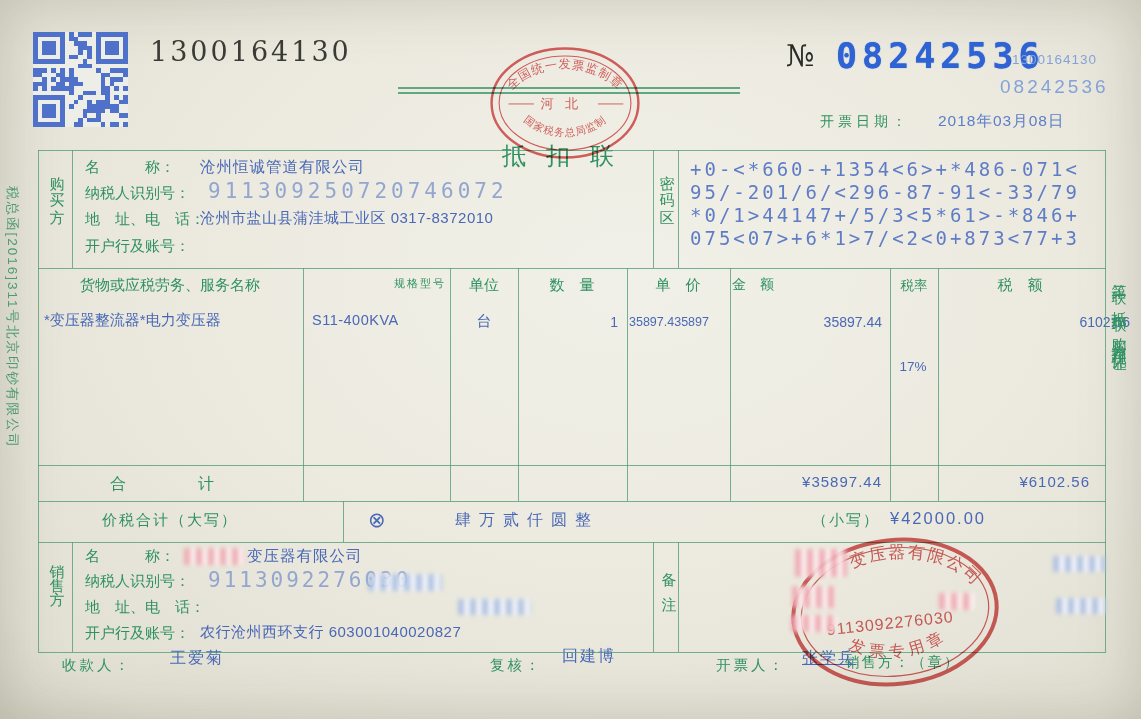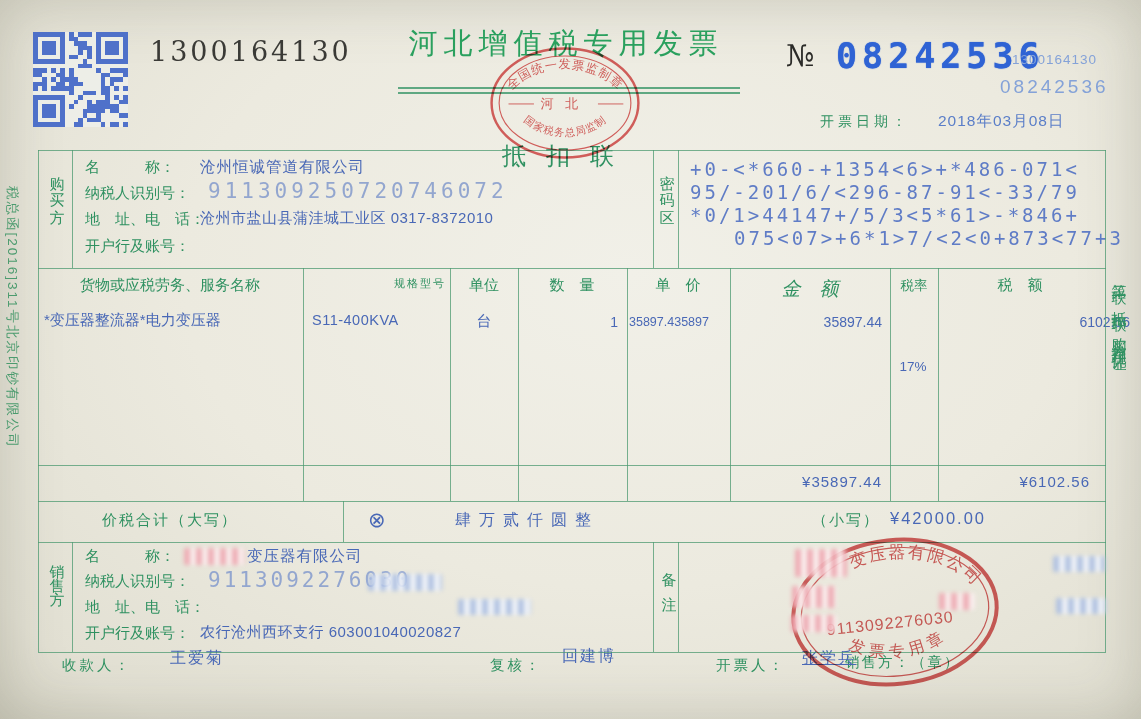--- a/index.html
+++ b/index.html
@@ -152,21 +152,20 @@
         <rect x="9" y="20" width="1" height="1" fill="#3b62c8"></rect>
         <rect x="10" y="20" width="1" height="1" fill="#3b62c8"></rect>
         <rect x="15" y="20" width="1" height="1" fill="#3b62c8"></rect>
         <rect x="17" y="20" width="1" height="1" fill="#3b62c8"></rect>
         <rect x="18" y="20" width="1" height="1" fill="#3b62c8"></rect>
         <rect x="20" y="20" width="1" height="1" fill="#3b62c8"></rect>
       </svg></div>
 
   <div class="abs serif" style="left:150px;top:36px;font-size:27px;letter-spacing:3px;color:#3a3a36;">1300164130</div>
 
-  <div class="abs serif" style="left:390px;top:24px;width:352px;text-align:center;font-size:29px;letter-spacing:6px;color:#2aa05e;">河北增值税专用发票</div>
   <div class="gridline" style="left:398px;top:87px;width:342px;height:1.5px;background:#2f9161;"></div>
   <div class="gridline" style="left:398px;top:92px;width:342px;height:1.5px;background:#2f9161;"></div>
 
   <div class="abs g" style="left:502px;top:106px;font-size:24px;letter-spacing:20px;margin-top:34px;">抵扣联</div>
 
   <svg class="stamp" style="left:485px;top:40px;z-index:5;" width="160" height="126" viewBox="0 0 170 130">
     <ellipse cx="85" cy="65" rx="78" ry="58" fill="none" stroke="#d84848" stroke-width="2.6"></ellipse>
     <ellipse cx="85" cy="65" rx="70" ry="50" fill="none" stroke="#d84848" stroke-width="1.2"></ellipse>
     <path id="msTop" d="M 20,68 A 66,48 0 0 1 150,68" fill="none"></path>
     <text font-size="13" fill="#d84848" letter-spacing="1">
@@ -199,40 +198,41 @@
 
   <div class="abs g" style="left:85px;top:210px;font-size:15px;">地　址、电　话：</div>
   <div class="abs b" style="left:200px;top:209px;font-size:15px;letter-spacing:.5px;">沧州市盐山县蒲洼城工业区 0317-8372010</div>
 
   <div class="abs g" style="left:85px;top:237px;font-size:15px;">开户行及账号：</div>
 
   <div class="abs g vlabel" style="left:657px;top:163px;font-size:15px;letter-spacing:18px;">密码区</div>
   <div class="abs mono" style="left:690px;top:158px;font-size:19px;letter-spacing:3px;color:#5f7cc6;">+0-&lt;*660-+1354&lt;6&gt;+*486-071&lt;</div>
   <div class="abs mono" style="left:690px;top:181px;font-size:19px;letter-spacing:3px;color:#5f7cc6;">95/-201/6/&lt;296-87-91&lt;-33/79</div>
   <div class="abs mono" style="left:690px;top:204px;font-size:19px;letter-spacing:3px;color:#5f7cc6;">*0/1&gt;44147+/5/3&lt;5*61&gt;-*846+</div>
-  <div class="abs mono" style="left:690px;top:227px;font-size:19px;letter-spacing:3px;color:#5f7cc6;margin-left:44px;">075&lt;07&gt;+6*1&gt;7/&lt;2&lt;0+873&lt;77+3</div>
+  <div class="abs mono" style="left:690px;top:227px;font-size:19px;letter-spacing:3px;color:#5f7cc6;">075&lt;07&gt;+6*1&gt;7/&lt;2&lt;0+873&lt;77+3</div>
 
   <div class="abs g" style="left:60px;top:276px;width:220px;text-align:center;font-size:15px;">货物或应税劳务、服务名称</div>
   <div class="abs g" style="left:306px;top:276px;width:140px;text-align:right;font-size:11px;letter-spacing:2px;">规格型号</div>
   <div class="abs g" style="left:450px;top:276px;width:68px;text-align:center;font-size:15px;">单位</div>
   <div class="abs g" style="left:520px;top:276px;width:104px;text-align:center;font-size:15px;">数　量</div>
   <div class="abs g" style="left:628px;top:276px;width:100px;text-align:center;font-size:15px;">单　价</div>
-  <div class="abs g" style="left:732px;top:276px;width:156px;text-align:center;font-size:19px;font-style:italic;">金　额</div>
+  <div class="abs g" style="left:732px;top:276px;width:156px;font-size:14px;">金　额</div>
   <div class="abs g" style="left:890px;top:277px;width:48px;text-align:center;font-size:13.5px;">税率</div>
   <div class="abs g" style="left:940px;top:276px;width:160px;text-align:center;font-size:15px;">税　额</div>
 
   <div class="abs b" style="left:44px;top:311px;font-size:15px;">*变压器整流器*电力变压器</div>
   <div class="abs b" style="left:312px;top:312px;font-size:14.5px;letter-spacing:.5px;">S11-400KVA</div>
   <div class="abs b" style="left:450px;top:312px;width:68px;text-align:center;font-size:15px;">台</div>
   <div class="abs b" style="left:520px;top:314px;width:98px;text-align:right;font-size:14px;">1</div>
   <div class="abs b" style="left:629px;top:315px;font-size:12.5px;">35897.435897</div>
   <div class="abs b" style="left:732px;top:314px;width:150px;text-align:right;font-size:14px;">35897.44</div>
   <div class="abs b" style="left:890px;top:314px;width:46px;text-align:center;font-size:13.5px;margin-top:45px;">17%</div>
   <div class="abs b" style="left:940px;top:314px;width:150px;text-align:right;font-size:14px;padding-left:40px;">6102.56</div>
 
+  <div class="abs g" style="left:110px;top:474px;font-size:16px;letter-spacing:72px;">合计</div>
   <div class="abs b" style="left:732px;top:473px;width:150px;text-align:right;font-size:15px;letter-spacing:1px;">¥35897.44</div>
   <div class="abs b" style="left:940px;top:473px;width:150px;text-align:right;font-size:15px;letter-spacing:1px;">¥6102.56</div>
 
   <div class="abs g" style="left:102px;top:511px;font-size:15px;letter-spacing:2px;">价税合计（大写）</div>
   <div class="abs b" style="left:368px;top:508px;font-size:21px;">⊗</div>
   <div class="abs b" style="left:455px;top:510px;font-size:16px;letter-spacing:8px;">肆万贰仟圆整</div>
   <div class="abs g" style="left:812px;top:511px;font-size:15px;letter-spacing:2px;">（小写）</div>
   <div class="abs b" style="left:890px;top:509px;font-size:16.5px;letter-spacing:2px;">¥42000.00</div>
 
   <div class="abs g vlabel" style="left:47px;top:553px;font-size:15px;letter-spacing:13px;">销售方</div>

